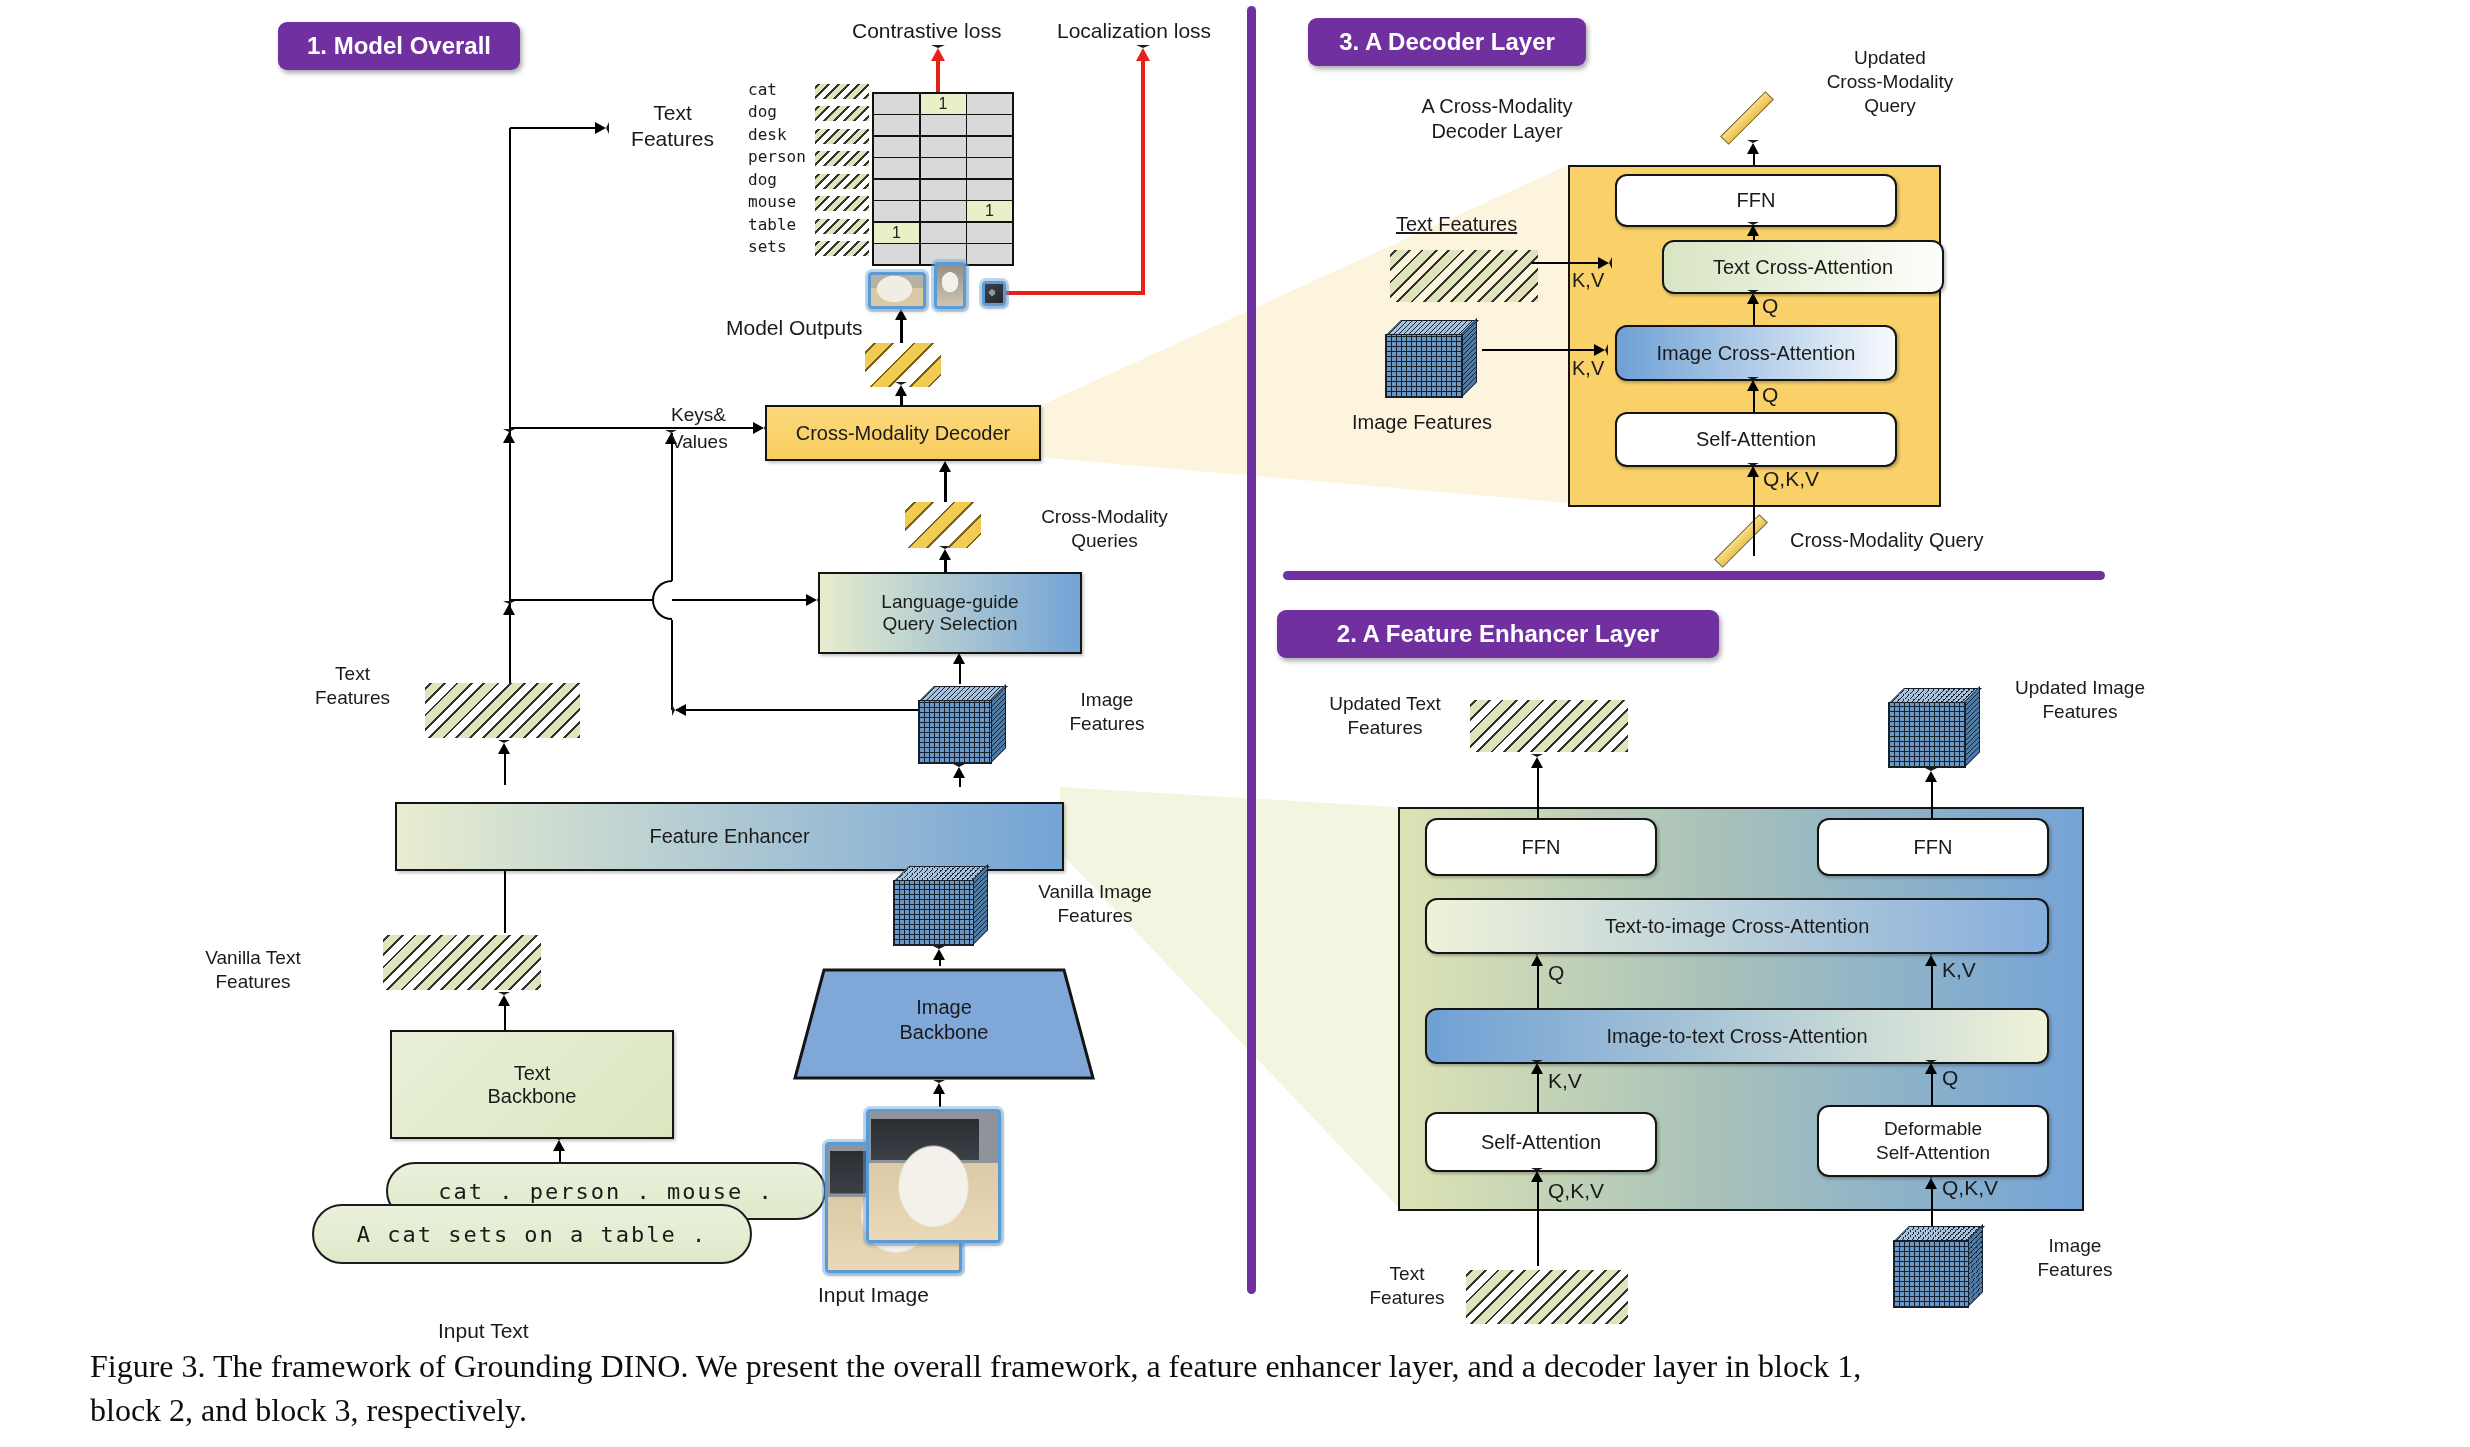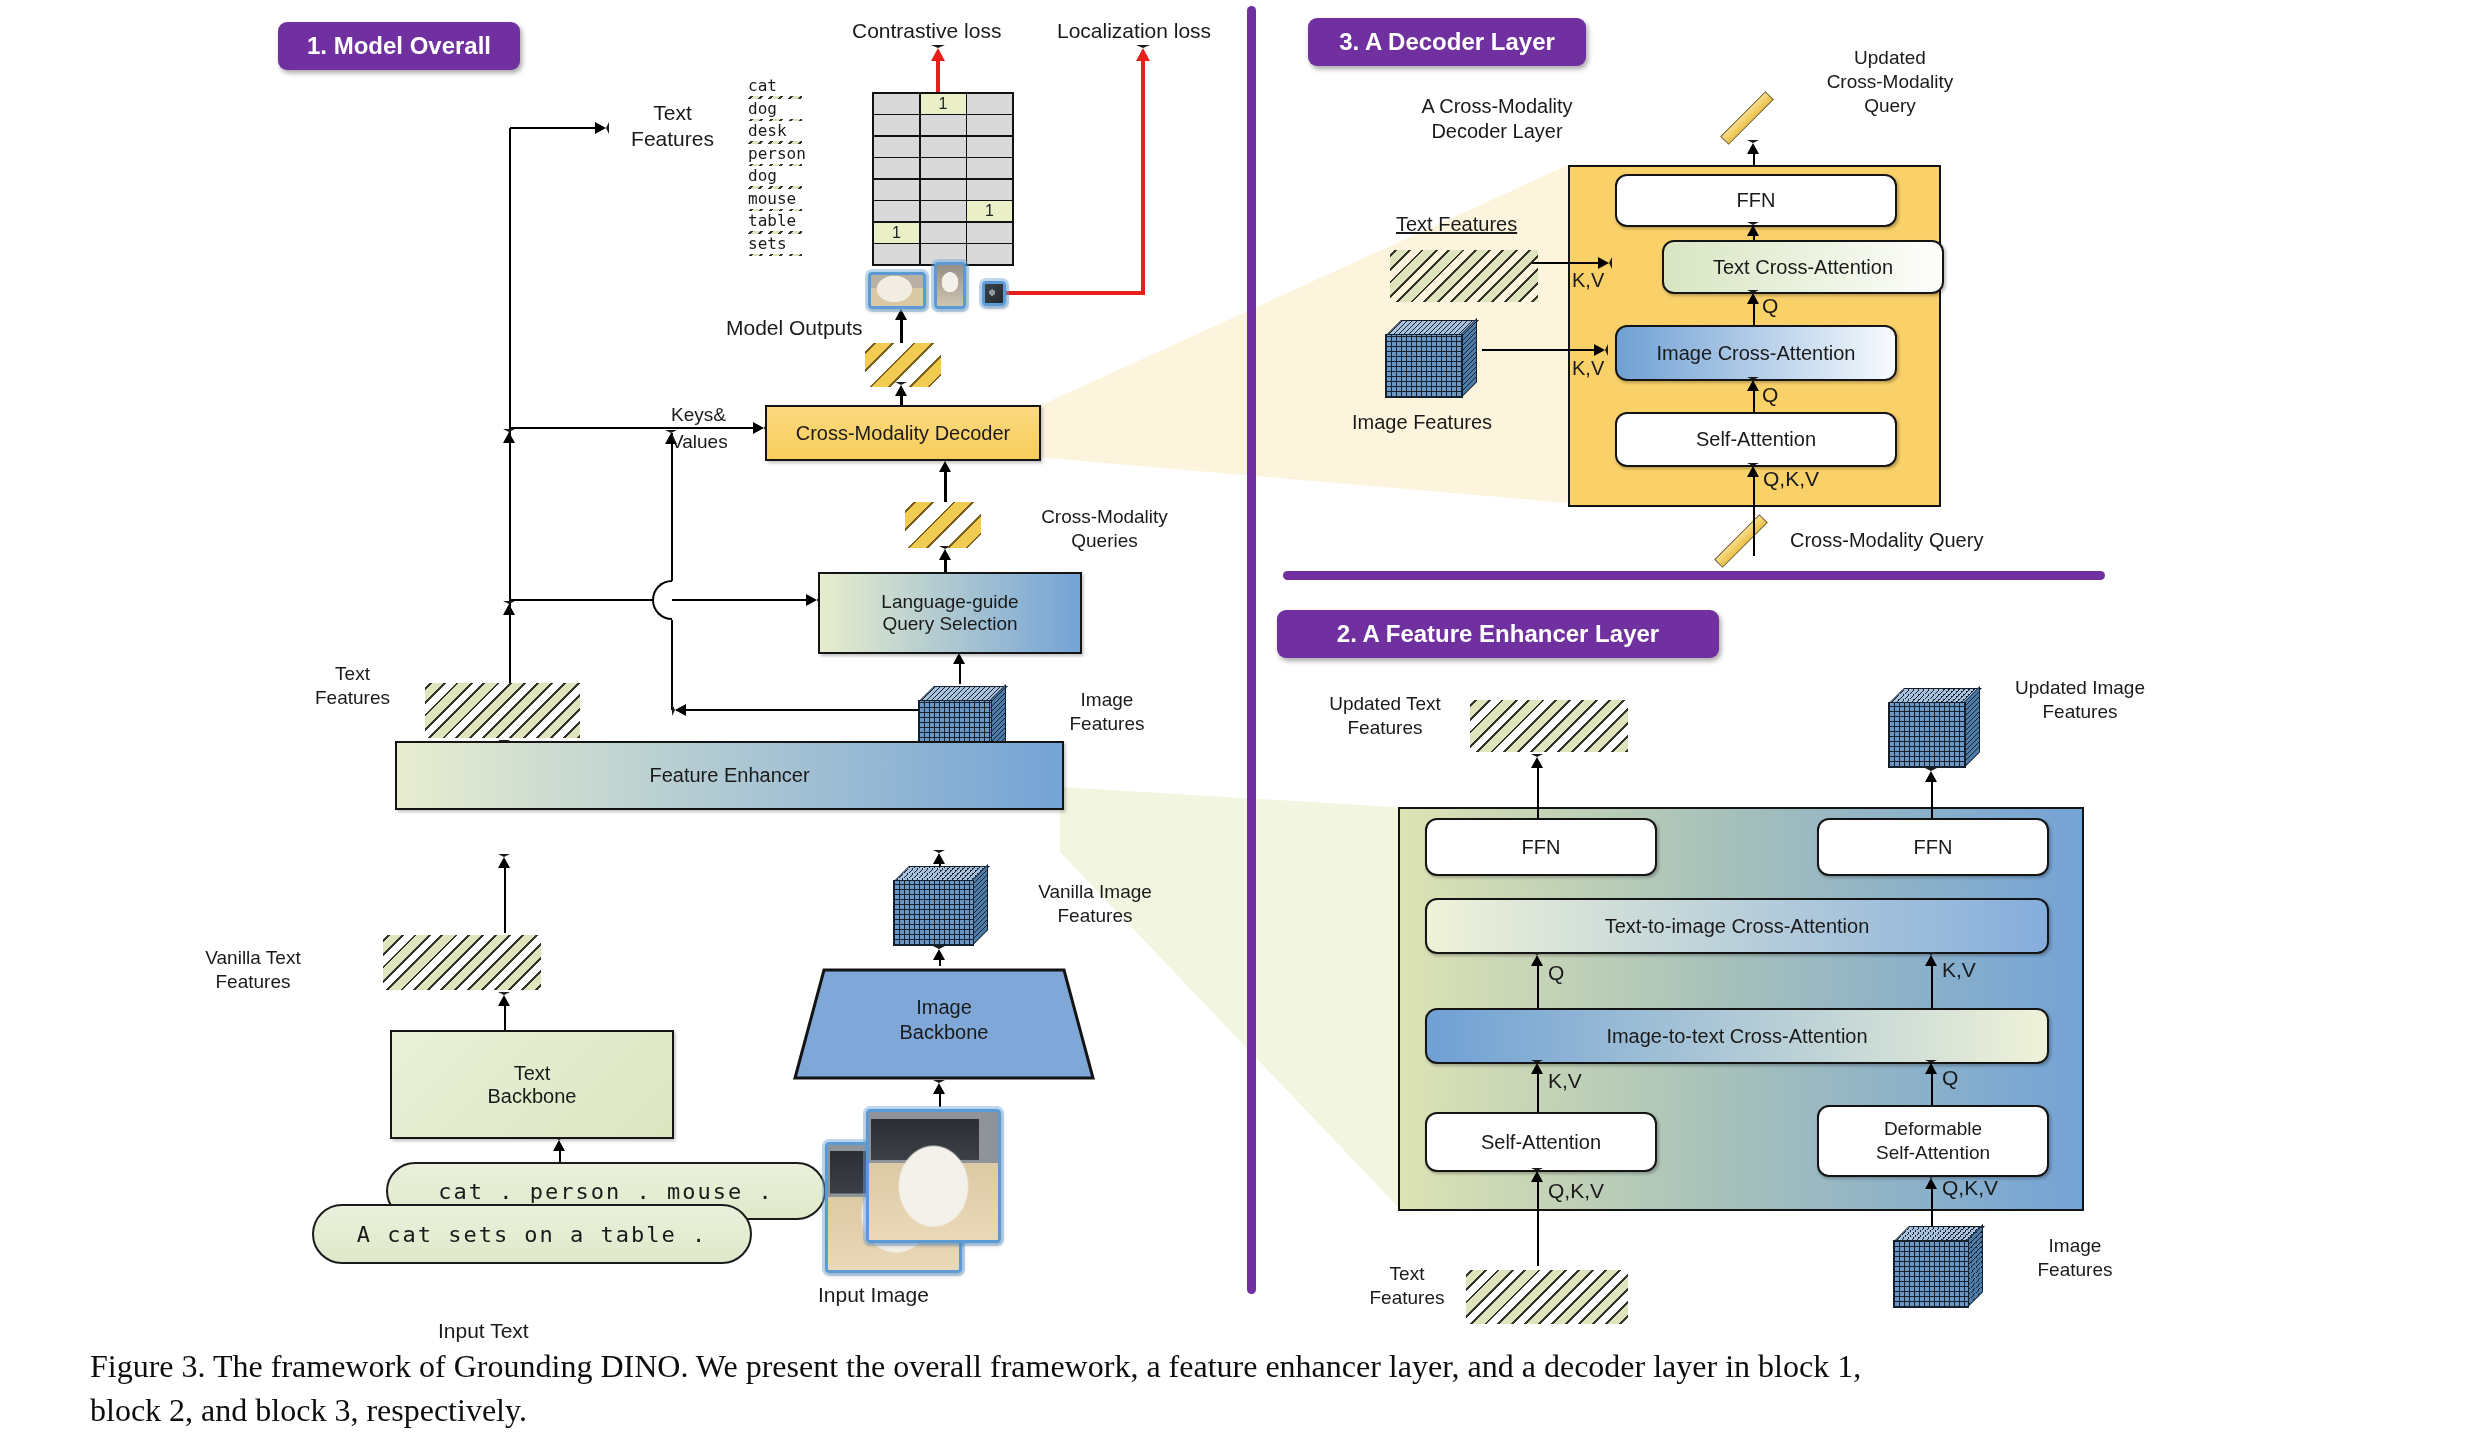--- a/index.html
+++ b/index.html
@@ -51,21 +51,21 @@
      transform:skewY(-45deg);transform-origin:top left;}
   
   #matrix{position:absolute;left:872px;top:92px;width:138px;height:170px;display:grid;
      grid-template-columns:repeat(3,1fr);grid-template-rows:repeat(8,1fr);
      border:2px solid #111;z-index:3;background:#111;grid-gap:1.5px;}
   .mcell{background:#d9d9d9;display:flex;align-items:center;justify-content:center;
      font-size:16px;color:#222;}
   .mcell.hit{background:#eaefc7;}
   
   #words{position:absolute;left:748px;top:76px;z-index:3;}
-  .wrow{display:flex;align-items:flex-start;justify-content:flex-end;height:22.5px;gap:1px;flex-direction:column;}
+  .wrow{display:flex;align-items:flex-end;justify-content:flex-end;height:22.5px;gap:1px;}
   .wrow .wd{font-family:"DejaVu Sans Mono","Liberation Mono",monospace;font-size:16px;width:66px;text-align:left;}
   .wrow .mb{width:54px;height:15px;background:
      repeating-linear-gradient(135deg,rgba(0,0,0,0) 0 2px,#34342a 2px 4px,#e0e4bc 4px 9px,#34342a 9px 11px,rgba(0,0,0,0) 11px 14px);}
   
   .photo{position:absolute;border:3.5px solid #5b9bd5;border-radius:4px;
      box-shadow:0 0 0 3px rgba(111,168,220,.45),1px 2px 4px rgba(0,0,0,.3);z-index:3;background-repeat:no-repeat;}
   .beam{position:absolute;z-index:0;}
   .pill{position:absolute;border:2.5px solid #1b1b1b;border-radius:30px;
      background:linear-gradient(180deg,#eaf0dc,#dfe9c9);display:flex;align-items:center;justify-content:center;
      font-family:"DejaVu Sans Mono","Liberation Mono",monospace;font-size:22px;letter-spacing:2px;z-index:3;}
@@ -237,21 +237,21 @@
   </div>
   <div class="hatch" style="left:425px;top:683px;width:155px;height:55px;"></div>
   <div class="vl" style="left:503.75px;top:748px;height:37px;"></div>
   <div class="ah up" style="left:498px;top:740px;"></div>
 
   <div class="lbl c" style="left:620px;top:100px;width:105px;font-size:21px;">
     <div>Text</div>
     <div>Features</div>
   </div>
 
-  <div class="node" style="left:395px;top:741px;width:665px;height:65px;background:linear-gradient(90deg,#e8edcf,#74a3d6);">
+  <div class="node" style="left:395px;top:802px;width:665px;height:65px;background:linear-gradient(90deg,#e8edcf,#74a3d6);">
     <span>Feature Enhancer</span>
   </div>
   <div class="vl" style="left:938.75px;top:858px;height:8px;"></div>
   <div class="ah up" style="left:933px;top:850px;"></div>
   <div class="vl" style="left:958.75px;top:772px;height:15px;"></div>
   <div class="ah up" style="left:953px;top:764px;"></div>
 
   <div class="lbl c" style="left:178px;top:946px;width:150px;">
     <div>Vanilla Text</div>
     <div>Features</div>

